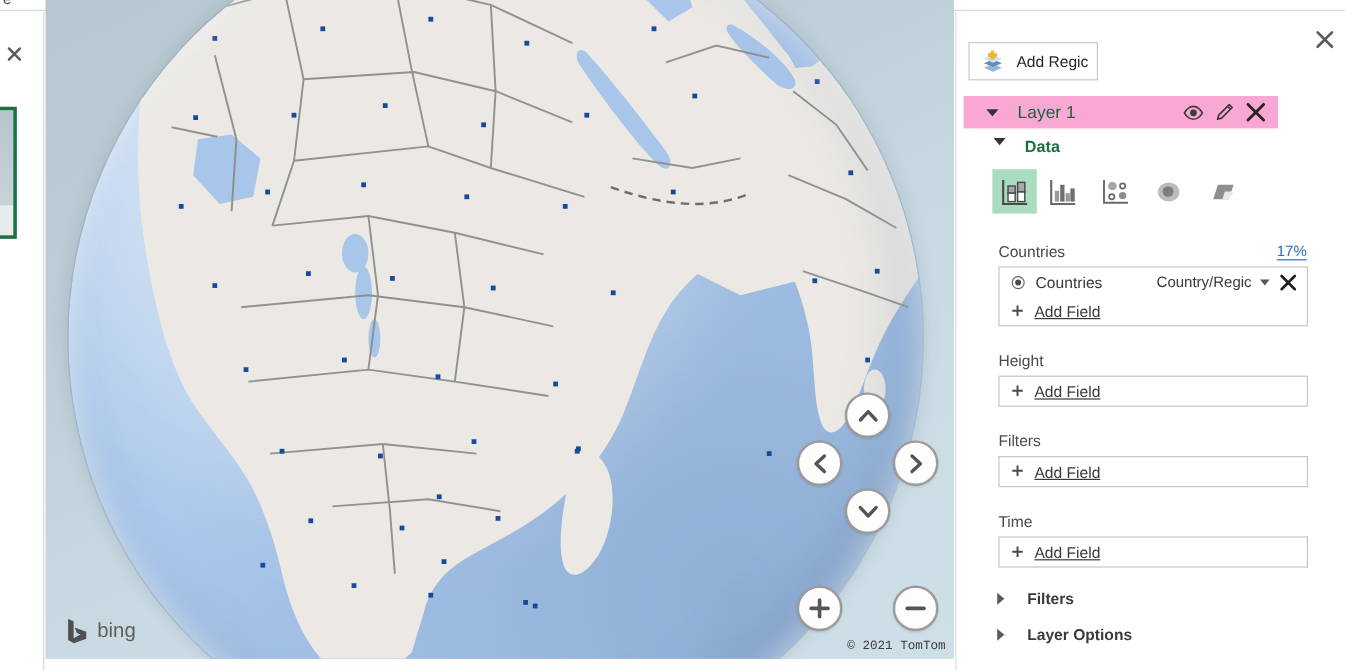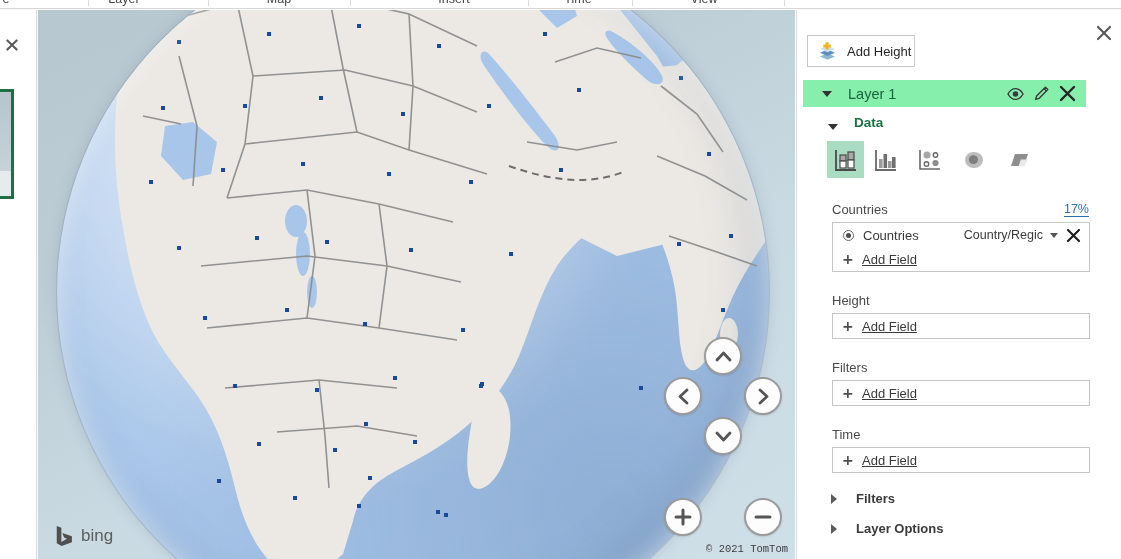--- a/index.html
+++ b/index.html
@@ -40,21 +40,21 @@
     position: absolute; left: -20px; top: 79px; width: 34px; height: 110px;
     border: 3px solid #1d7044; background: #b9c8cf;
   }
   .scene-thumb .sky { position:absolute; left:0; top:0; right:0; height:76%;
     background: linear-gradient(180deg,#b5c5cd 0%, #c6d3d9 100%); }
   .scene-thumb .ground { position:absolute; left:0; bottom:0; right:0; height:24%;
     background: #e6ecee; }
 
   
   .map-area {
-    position: absolute; left: 38px; top: 10px; width: 757px; height: 549px;
+    position: absolute; left: 38px; top: 0; width: 757px; height: 549px;
     overflow: hidden;
     background: linear-gradient(160deg,#c3d2da 0%, #c9d9e1 38%, #cfdfe8 100%);
   }
   .space-bg {
     position:absolute; left:0; top:0; width:100%; height:100%;
     background: linear-gradient(155deg, #b7c7cf 0%, #bdcdd5 30%, #c9dae3 62%, #cfdfe8 100%);
   }
   
   .globe {
     position: absolute; left: 19px; top: -74px; width: 712px; height: 712px;
@@ -113,39 +113,39 @@
     color:#5a5a5a; cursor:pointer;
   }
   .add-layer-btn {
     position:absolute; left: 10px; top: 25px; width: 108px; height: 32px;
     border:1px solid #c9c9c9; background:#ffffff;
     display:flex; align-items:center; gap:9px; padding-left:9px;
     font-size:13px; color:#262626; cursor:pointer;
   }
 
   .layer-header {
-    position:absolute; left: 6px; top: 70px; width: 283px; height: 27px;
-    background:#86efac; display:flex; align-items:center;
+    position:absolute; left: 6px; top: 70px; width: 262px; height: 27px;
+    background:#f9a8d4; display:flex; align-items:center;
   }
   .caret-down {
     width:0; height:0; border-left:5px solid transparent; border-right:5px solid transparent;
     border-top:6px solid #333; margin-left:19px; cursor:pointer;
   }
   .caret-right {
     width:0; height:0; border-top:5px solid transparent; border-bottom:5px solid transparent;
     border-left:6px solid #5b5b5b; cursor:pointer;
   }
   .layer-title {
     margin-left: 16px; font-size:14.5px; color:#17663c;
   }
   .layer-icons { margin-left:auto; display:flex; align-items:center; gap:10px; margin-right:10px; }
   .layer-icons span { cursor:pointer; display:flex; }
 
   .data-row {
-    position:absolute; left: 6px; top: 105px; display:flex; align-items:flex-end;
+    position:absolute; left: 6px; top: 105px; display:flex; align-items:flex-start;
   }
   .data-row .caret-down { margin-left:25px; }
   .data-label { margin-left:16px; font-size:13.5px; font-weight:bold; color:#1d7044; }
   .viz-row { position:absolute; left: 30px; top: 128px; display:flex; gap:0px; }
   .viz-item {
     width: 44px; height: 44px; display:flex; align-items:center; justify-content:center;
     cursor:pointer;
   }
   .viz-item.selected { background:#a9dcc0; width:37px; height:37px; margin-top:3px;}
 
@@ -428,21 +428,21 @@
       </svg>
     </div>
 
     <div class="add-layer-btn">
       <svg width="21" height="21" viewBox="0 0 21 21" aria-hidden="true">
         <path d="M3 15.5 L10.5 12.3 L18 15.5 L10.5 18.7 Z" fill="#8fb8d8"></path>
         <path d="M3 11.7 L10.5 8.5 L18 11.7 L10.5 14.9 Z" fill="#5b8fbd"></path>
         <path d="M3 8 L10.5 4.8 L18 8 L10.5 11.2 Z" fill="#cfe0ee"></path>
         <path d="M8.6 1.2 h3 v2.2 h2.2 v3 h-2.2 v2.2 h-3 V6.4 H6.4 v-3 h2.2 Z" fill="#f0b323"></path>
       </svg>
-      <span>Add Height</span>
+      <span>Add Regic</span>
     </div>
 
     <div class="layer-header">
       <span class="caret-down"></span>
       <span class="layer-title">Layer 1</span>
       <span class="layer-icons">
         <span>
           <svg width="17" height="14" viewBox="0 0 17 14" aria-hidden="true">
             <path d="M8.5 1.6 C13 1.6 16 7 16 7 C16 7 13 12.4 8.5 12.4 C4 12.4 1 7 1 7 C1 7 4 1.6 8.5 1.6 Z" fill="none" stroke="#3a3a3a" stroke-width="1.4"></path>
             <circle cx="8.5" cy="7" r="2.8" fill="#3a3a3a"></circle>

